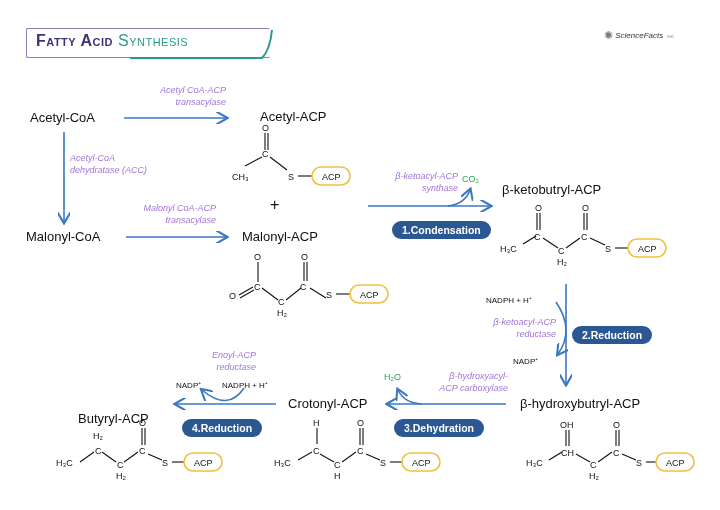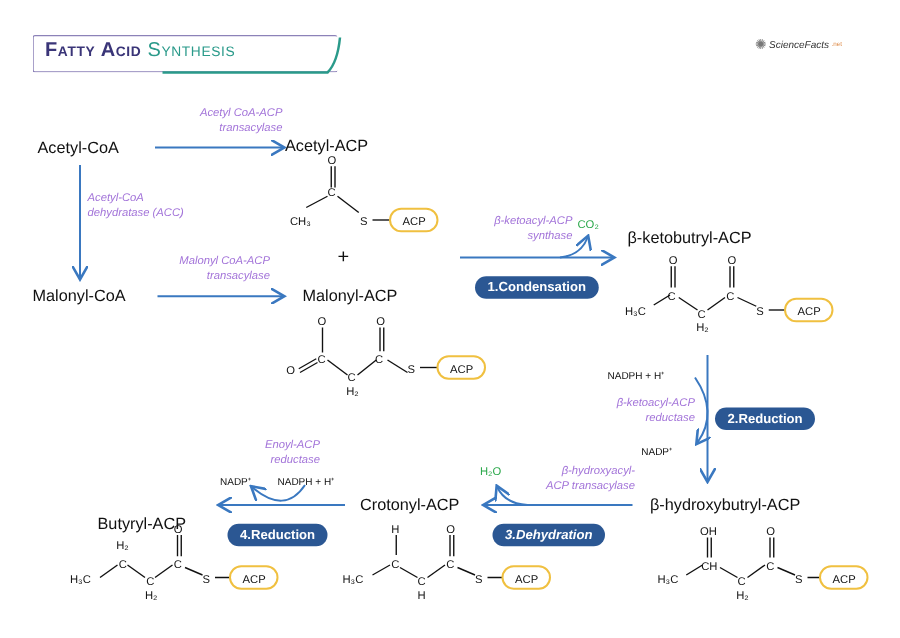--- a/index.html
+++ b/index.html
@@ -174,21 +174,21 @@
   <text class="chem" x="139" y="454">C</text>
   <text class="chem" x="117" y="468">C</text>
   <text class="chem" x="116" y="479">H₂</text>
   <text class="chem" x="56" y="466">H₃C</text>
   <text class="chem" x="162" y="466">S</text>
   <text class="acp" x="194" y="466">ACP</text>
 </svg>
 
 <div class="abs mol" style="left:30px;top:110px;">Acetyl-CoA</div>
 <div class="abs mol" style="left:26px;top:229px;">Malonyl-CoA</div>
-<div class="abs mol" style="left:228px;top:109px;">Acetyl-ACP</div>
+<div class="abs mol" style="left:260px;top:109px;">Acetyl-ACP</div>
 <div class="abs mol" style="left:242px;top:229px;">Malonyl-ACP</div>
 <div class="abs mol" style="left:502px;top:182px;">β-ketobutryl-ACP</div>
 <div class="abs mol" style="left:520px;top:396px;">β-hydroxybutryl-ACP</div>
 <div class="abs mol" style="left:288px;top:396px;">Crotonyl-ACP</div>
 <div class="abs mol" style="left:78px;top:388px;margin-top:23px;">Butyryl-ACP</div>
 
 <div class="abs enz" style="left:126px;top:84px;width:100px;">
   <div>Acetyl CoA-ACP</div>
   <div>transacylase</div>
 </div>
@@ -203,30 +203,30 @@
 <div class="abs enz" style="left:368px;top:170px;width:90px;">
   <div>β-ketoacyl-ACP</div>
   <div>synthase</div>
 </div>
 <div class="abs enz" style="left:470px;top:316px;width:86px;text-align:right;">
   <div>β-ketoacyl-ACP</div>
   <div>reductase</div>
 </div>
 <div class="abs enz" style="left:416px;top:370px;width:92px;">
   <div>β-hydroxyacyl-</div>
-  <div>ACP transacylase</div>
+  <div>ACP carboxylase</div>
 </div>
 <div class="abs enz" style="left:190px;top:349px;width:66px;">
   <div>Enoyl-ACP</div>
   <div>reductase</div>
 </div>
 
 <div class="abs green" style="left:462px;top:174px;">CO₂</div>
 <div class="abs green" style="left:384px;top:372px;">H₂O</div>
 <div class="abs small" style="left:486px;top:294px;">NADPH + H⁺</div>
 <div class="abs small" style="left:513px;top:355px;">NADP⁺</div>
 <div class="abs small" style="left:176px;top:379px;">NADP⁺</div>
 <div class="abs small" style="left:222px;top:379px;">NADPH + H⁺</div>
 
-<div class="abs pill" style="left:380px;top:221px;">1.Condensation</div>
+<div class="abs pill" style="left:392px;top:221px;">1.Condensation</div>
 <div class="abs pill" style="left:572px;top:326px;">2.Reduction</div>
-<div class="abs pill" style="left:394px;top:419px;font-style:italic;">3.Dehydration</div>
+<div class="abs pill" style="left:394px;top:419px;">3.Dehydration</div>
 <div class="abs pill" style="left:182px;top:419px;">4.Reduction</div>
 
 </body></html>

